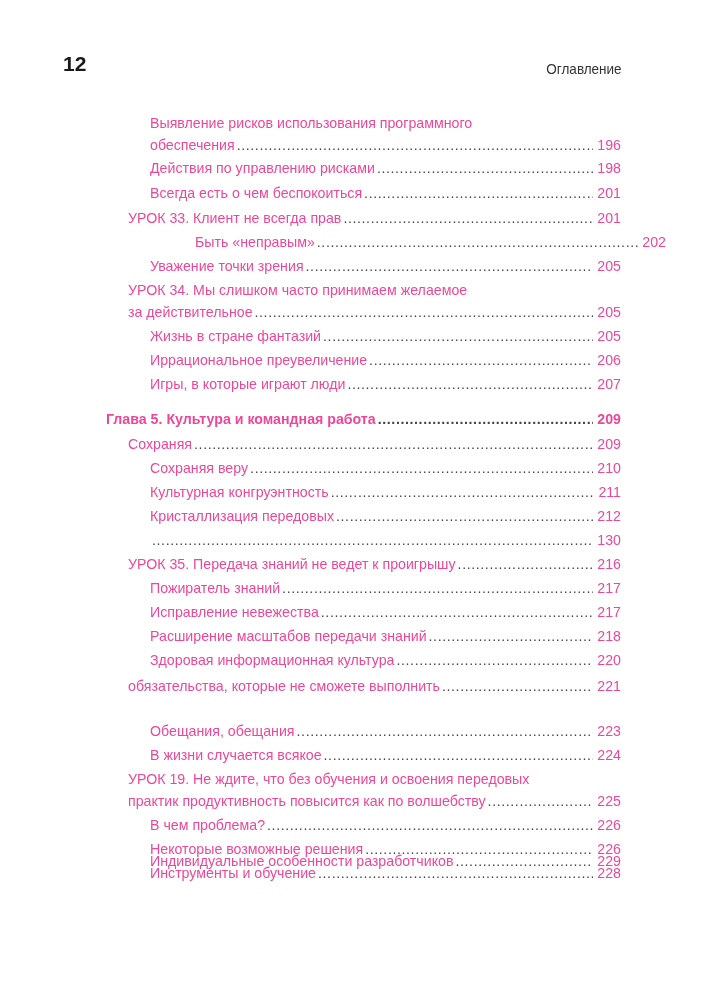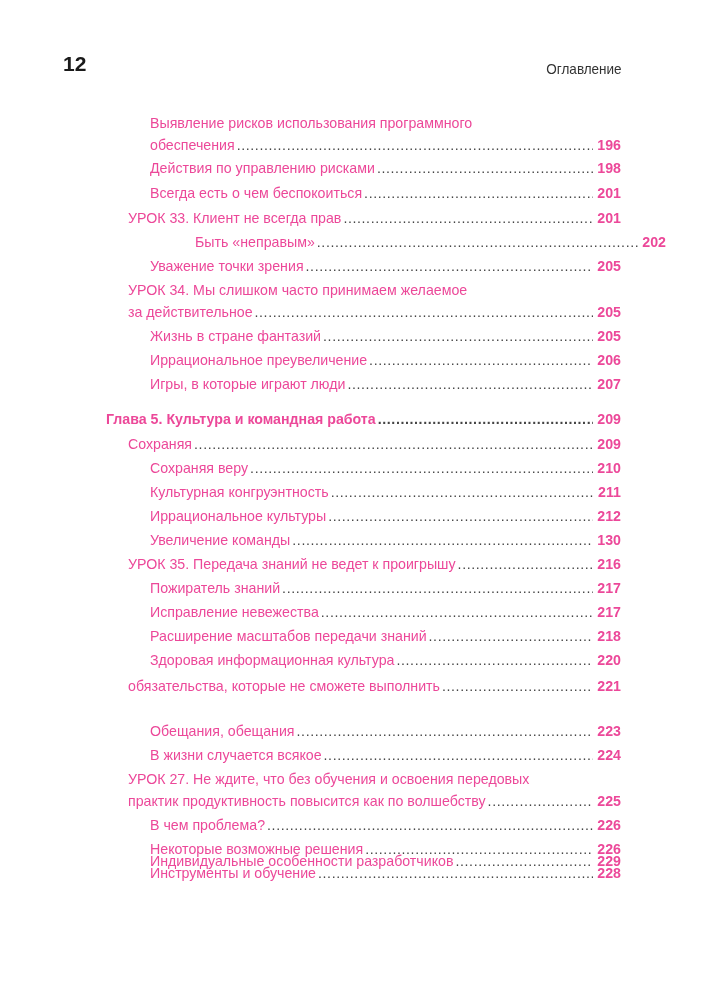--- a/index.html
+++ b/index.html
@@ -6,21 +6,21 @@
   body { width:708px; height:1000px; position:relative; overflow:hidden;
          font-family:"Liberation Sans", sans-serif; color:#222; }
   .page-num { position:absolute; left:63px; top:52px; font-size:21px; font-weight:bold; color:#1a1a1a; }
   .running-head { position:absolute; right:86px; top:60px; font-size:15px; color:#333; transform:scaleX(0.9); transform-origin:right center; }
   .toc { position:absolute; left:0; top:112px; width:708px; }
   .entry { position:absolute; font-size:14.2px; line-height:22px; color:#ec4899; }
   .entry .line { display:flex; align-items:baseline; white-space:nowrap; }
   .entry .title-text { flex:0 0 auto; }
   .entry .leader { flex:1 1 auto; overflow:hidden; margin:0 4px 0 2px; color:#444; letter-spacing:0.6px; }
   .entry .leader::before { content:"..............................................................................................................................................................................................................."; }
-  .entry .pg { flex:0 0 auto;font-weight:bold; }
+  .entry .pg { flex:0 0 auto; }
   .lvl0 { left:106px; width:515px; font-weight:bold; }
   .lvl1 { left:128px; width:493px;text-align:right; }
   .lvl2 { left:150px; width:471px; }
 </style>
 </head>
 <body>
 
 <div class="page-num">12</div>
 <div class="running-head">Оглавление</div>
 
@@ -124,28 +124,27 @@
     </div>
     <div class="entry lvl2" style="top: 369px;">
       <div class="line">
         <span class="title-text">Культурная конгруэнтность</span>
         <span class="leader"></span>
         <span class="pg">211</span>
       </div>
     </div>
     <div class="entry lvl2" style="top: 393px;">
       <div class="line">
-        <span class="title-text">Иррациональное культуры</span>
+        <span class="title-text">Кристаллизация передовых</span>
         <span class="leader"></span>
         <span class="pg">212</span>
       </div>
     </div>
     <div class="entry lvl2" style="top: 417px;">
       <div class="line">
-        <span class="title-text">Увеличение команды</span>
         <span class="leader"></span>
         <span class="pg">130</span>
       </div>
     </div>
     <div class="entry lvl1" style="top: 441px;">
       <div class="line">
         <span class="title-text">УРОК 35. Передача знаний не ведет к проигрышу</span>
         <span class="leader"></span>
         <span class="pg">216</span>
       </div>
@@ -194,21 +193,21 @@
     </div>
     <div class="entry lvl2" style="top: 632px;">
       <div class="line">
         <span class="title-text">В жизни случается всякое</span>
         <span class="leader"></span>
         <span class="pg">224</span>
       </div>
     </div>
     <div class="entry lvl1" style="top: 656px;">
       <div class="line">
-        <span>УРОК 27. Не ждите, что без обучения и освоения передовых</span>
+        <span>УРОК 19. Не ждите, что без обучения и освоения передовых</span>
       </div>
       <div class="line">
         <span class="title-text">практик продуктивность повысится как по волшебству</span>
         <span class="leader"></span>
         <span class="pg">225</span>
       </div>
     </div>
     <div class="entry lvl2" style="top: 702px;">
       <div class="line">
         <span class="title-text">В чем проблема?</span>

